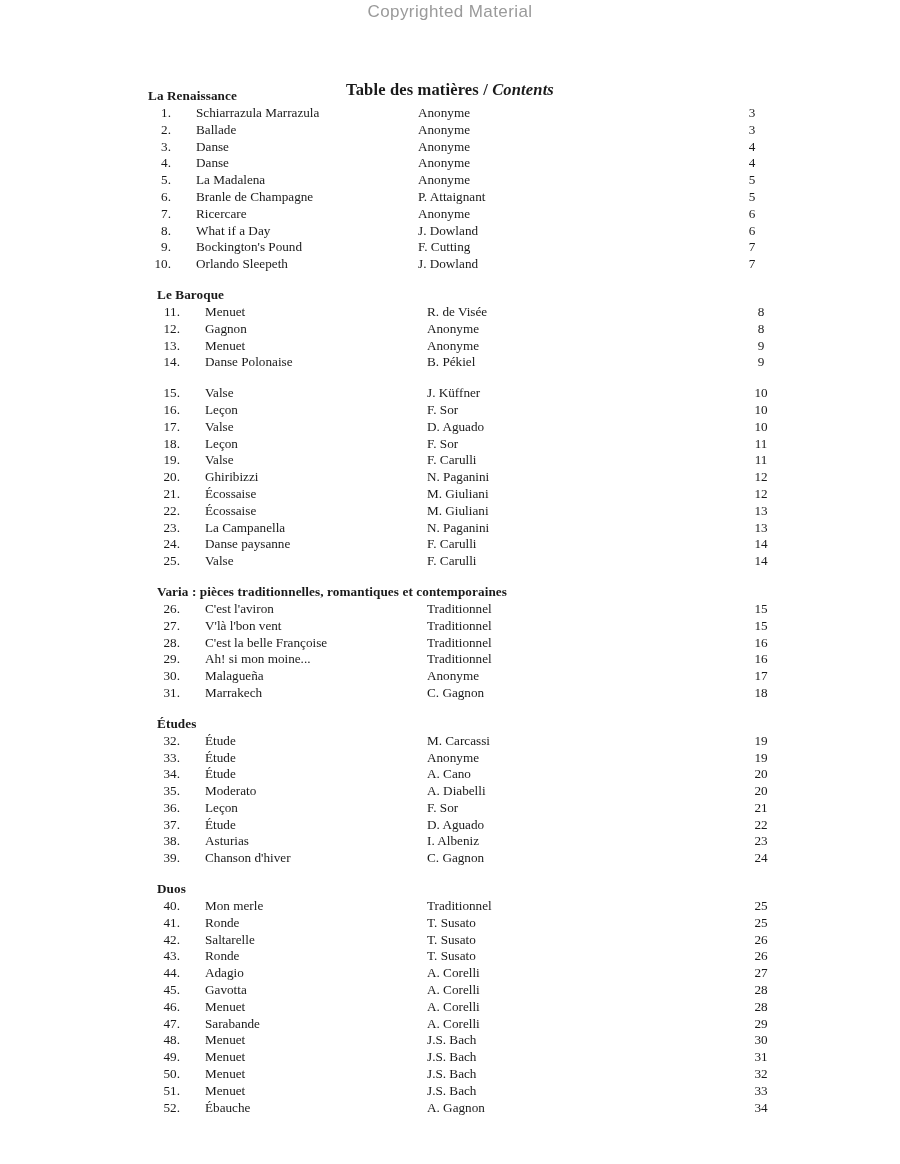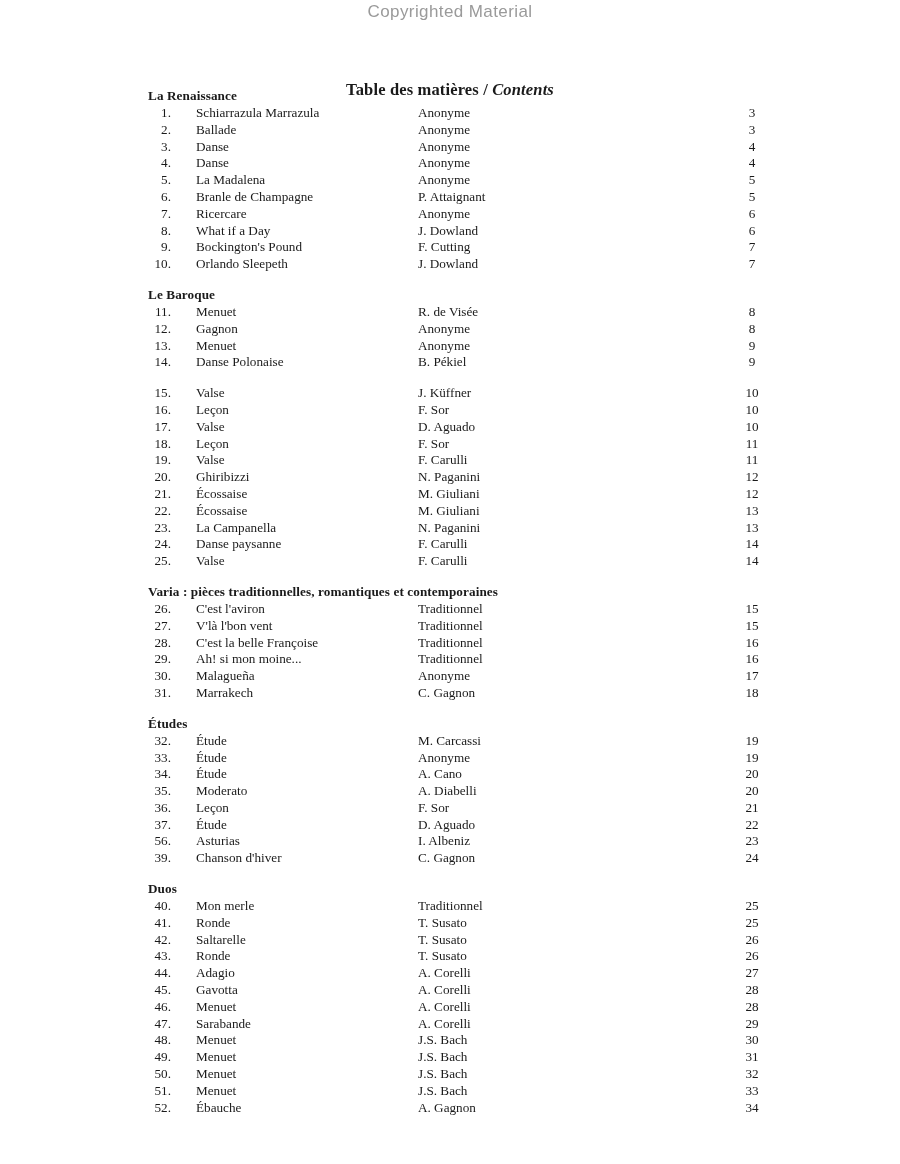--- a/index.html
+++ b/index.html
@@ -45,20 +45,21 @@
     position: absolute;
     top: 88px;
     left: 0;
     width: 724px;
   }
   .section {
     margin: 0;
   }
   .section + .section {
     margin-top: 14px;
+    margin-left: 9px;
   }
   .section-heading {
     font-size: 13.2px;
     font-weight: bold;
     margin-left: 148px;
     margin-bottom: 1px;
     letter-spacing: 0.1px;
     white-space: nowrap;
   }
   .row {
@@ -330,21 +331,21 @@
           <span class="composer">F. Sor</span>
           <span class="pagenum">21</span>
         </div>
         <div class="row">
           <span class="num">37.</span>
           <span class="title">Étude</span>
           <span class="composer">D. Aguado</span>
           <span class="pagenum">22</span>
         </div>
         <div class="row">
-          <span class="num">56.</span>
+          <span class="num">38.</span>
           <span class="title">Asturias</span>
           <span class="composer">I. Albeniz</span>
           <span class="pagenum">23</span>
         </div>
         <div class="row">
           <span class="num">39.</span>
           <span class="title">Chanson d'hiver</span>
           <span class="composer">C. Gagnon</span>
           <span class="pagenum">24</span>
         </div>

